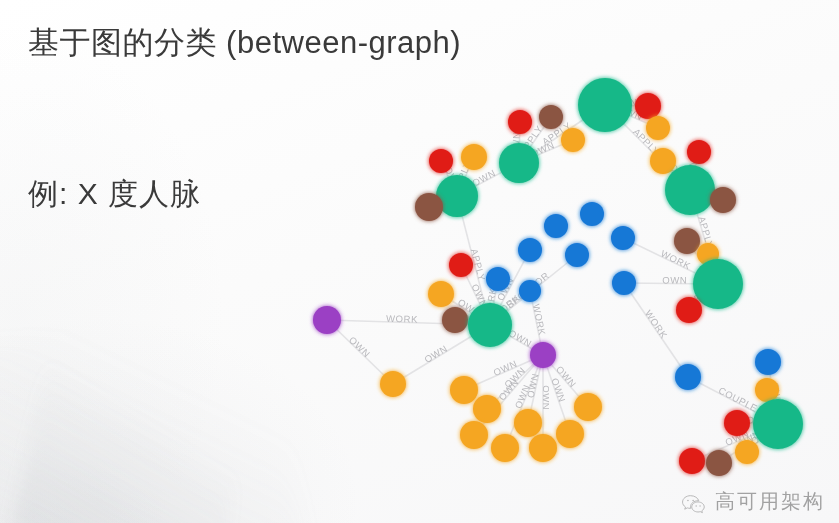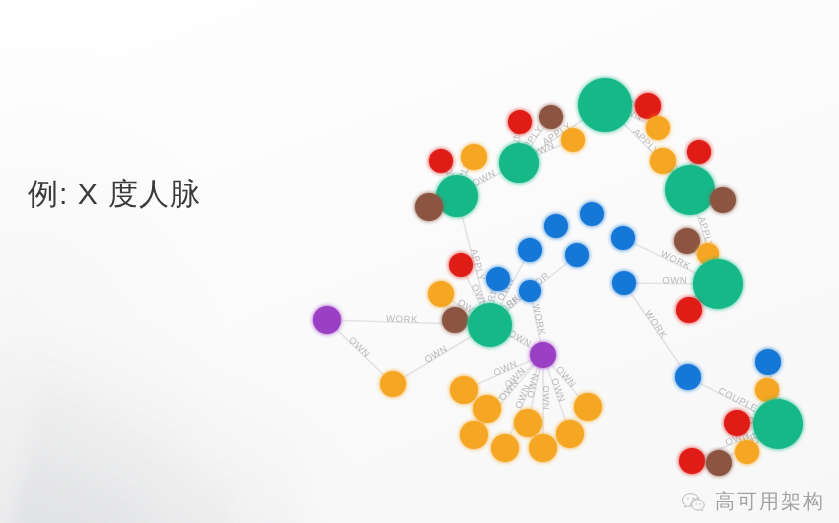--- a/index.html
+++ b/index.html
@@ -37,37 +37,38 @@
   }
   #example-line{
     position:absolute;left:28px;top:132px;
     font-size:30px;color:#3a3a3a;letter-spacing:1px;
     white-space:nowrap;
     margin-top:42px;
   }
   #graph{position:absolute;left:0;top:0;width:839px;height:523px;}
   #watermark{
     position:absolute;right:14px;bottom:8px;
-    display:flex;align-items:center;gap:8px;
+    display:flex;align-items:flex-end;gap:8px;
     opacity:.62;
   }
   #watermark .wm-text{
     font-size:20px;color:#6e6e6e;letter-spacing:2px;
     font-family:"Liberation Sans","DejaVu Sans",sans-serif;
   }
   .wechat-icon{width:26px;height:22px;display:block;}
 </style>
 </head>
 <body>
 
 <div id="slide">
 
   <div class="corner-shade"></div>
   <div class="corner-shade2"></div>
 
+  <div id="title-line">基于图的分类 (between-graph)</div>
   <div id="example-line">例: X 度人脉</div>
 
   <svg id="graph" viewBox="0 0 839 523" xmlns="http://www.w3.org/2000/svg">
     <defs>
       <filter id="nodeGlow" x="-60%" y="-60%" width="220%" height="220%">
         <feGaussianBlur stdDeviation="2.2" result="b"></feGaussianBlur>
         <feMerge>
           <feMergeNode in="b"></feMergeNode>
           <feMergeNode in="SourceGraphic"></feMergeNode>
         </feMerge>

